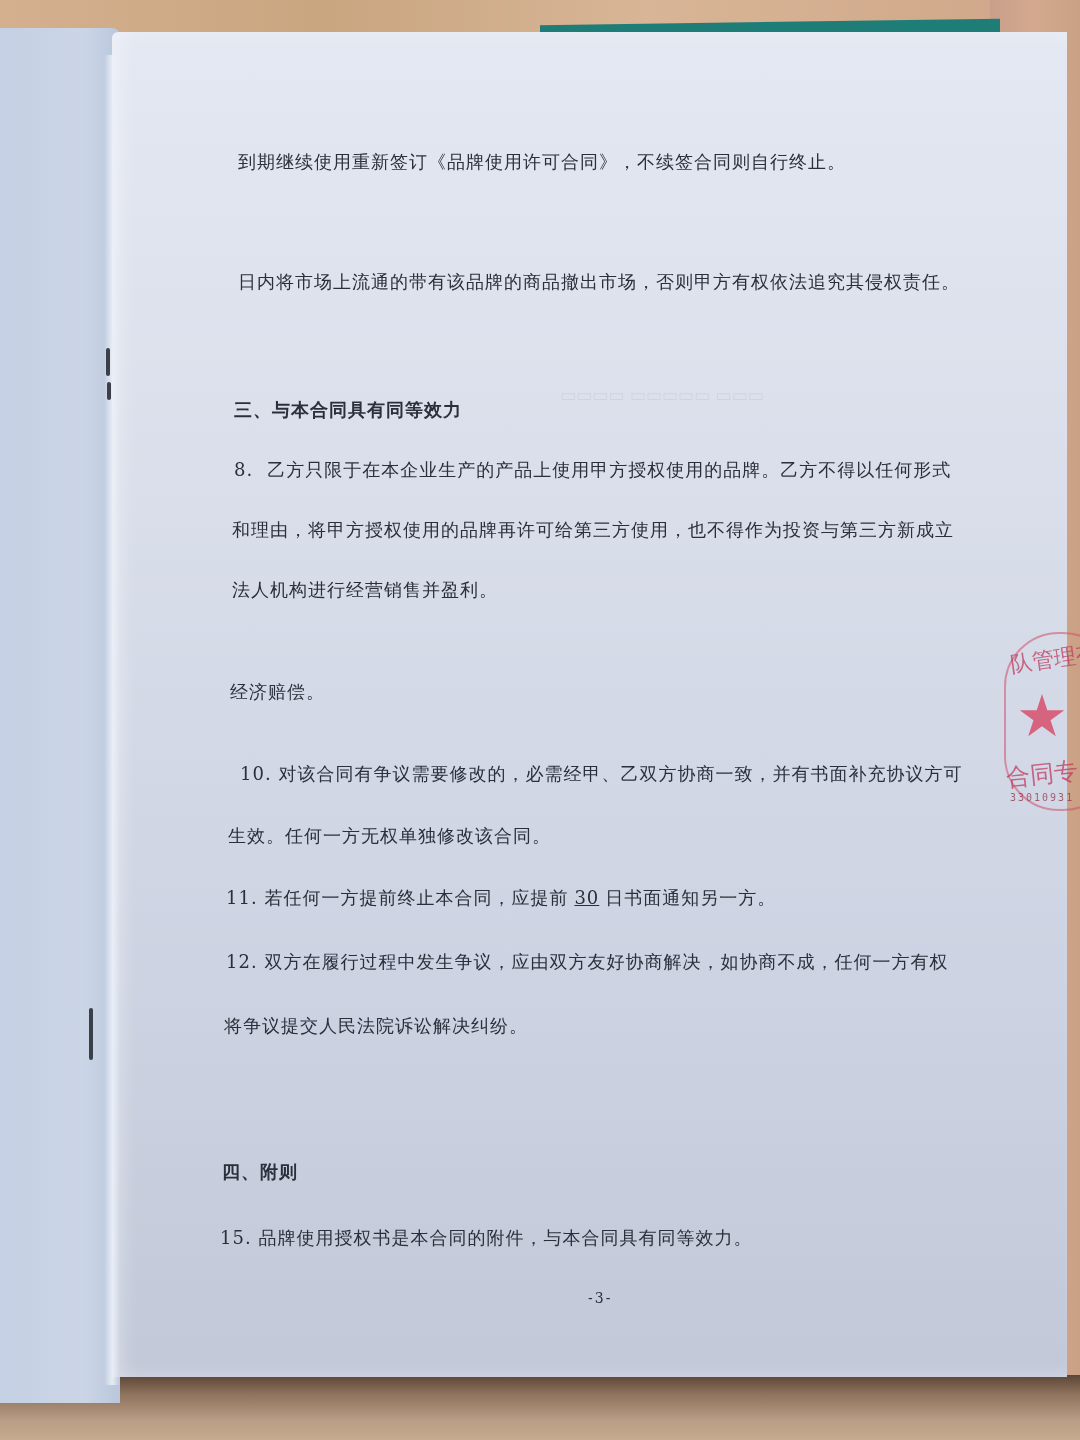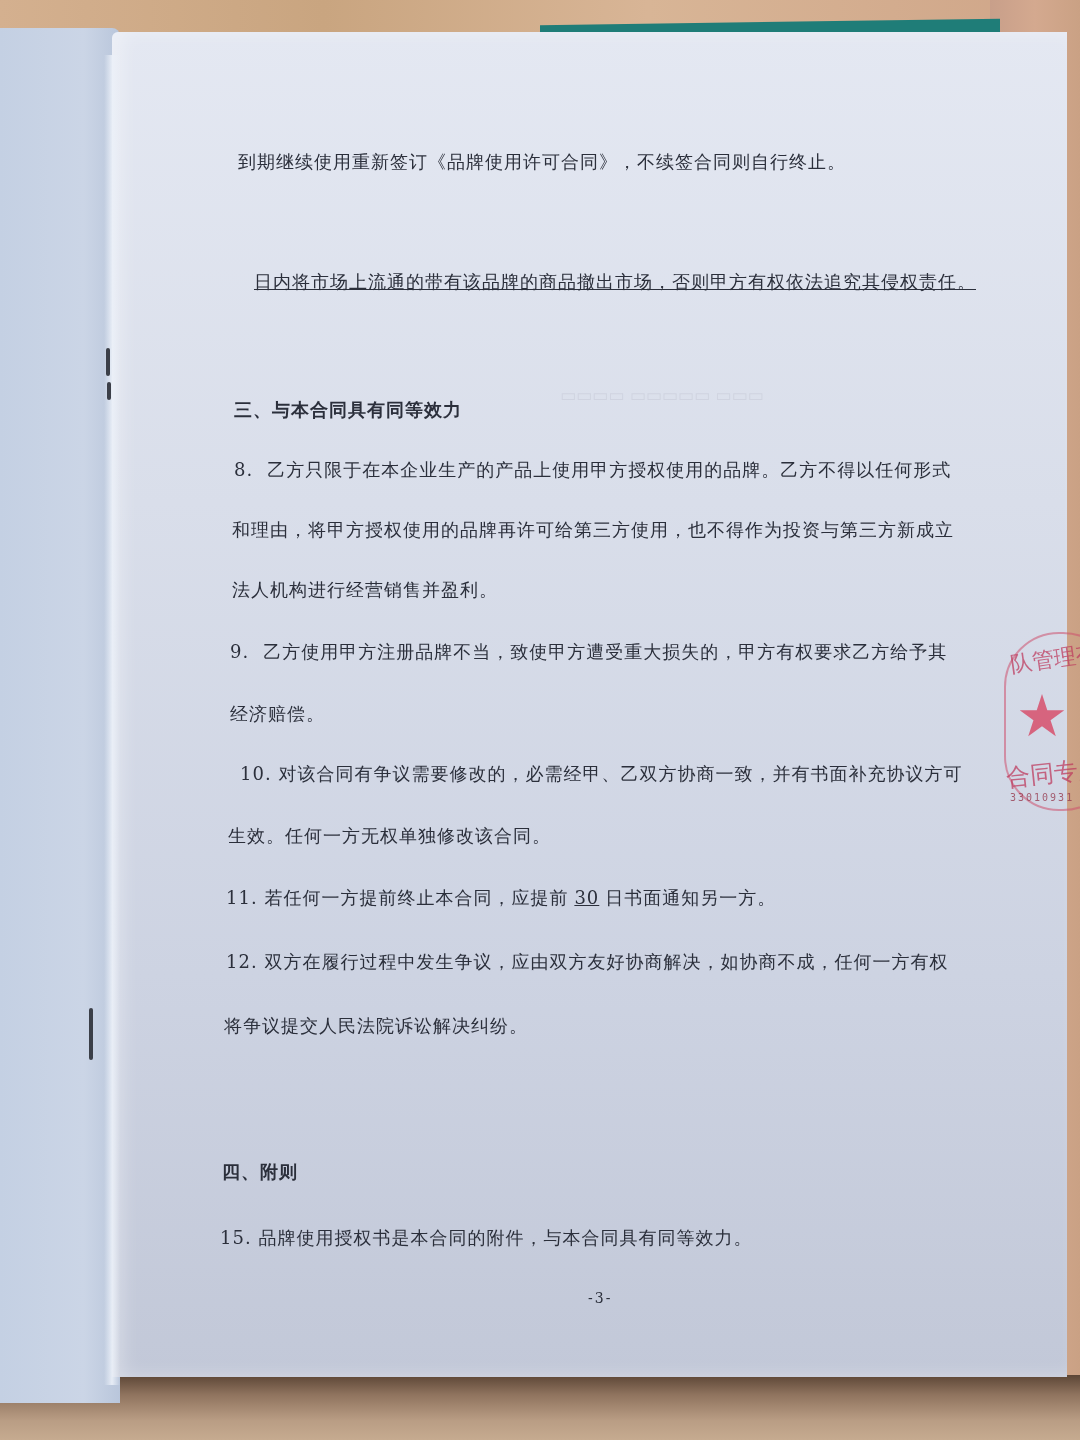--- a/index.html
+++ b/index.html
@@ -99,36 +99,33 @@
 <div class="staple" style="left:107px; top:382px; height:18px;"></div>
 <div class="staple" style="left:89px; top:1008px; height:52px;"></div>
 
 <div class="content">
 
   <div class="ghost" style="left:560px; top:385px;">▭▭▭▭ ▭▭▭▭▭ ▭▭▭</div>
 
   <div class="line" style="left:238px; top:150px;">
     <span>到期继续使用重新签订《品牌使用许可合同》，不续签合同则自行终止。</span>
   </div>
-  <div class="line" style="left:254px; top:270px;text-decoration:underline;">
+  <div class="line" style="left:238px; top:270px;">
     <span>日内将市场上流通的带有该品牌的商品撤出市场，否则甲方有权依法追究其侵权责任。</span>
   </div>
 
   <div class="line heading" style="left:234px; top:398px;">三、与本合同具有同等效力</div>
 
   <div class="line" style="left:234px; top:458px;text-align:right;">
     <span class="num">8.</span><span>乙方只限于在本企业生产的产品上使用甲方授权使用的品牌。乙方不得以任何形式</span>
   </div>
   <div class="line" style="left:232px; top:578px;">法人机构进行经营销售并盈利。</div>
   <div class="line" style="left:232px; top:518px;">和理由，将甲方授权使用的品牌再许可给第三方使用，也不得作为投资与第三方新成立</div>
 
-  <div class="line" style="left:230px; top:640px;">
-    <span class="num">9.</span><span>乙方使用甲方注册品牌不当，致使甲方遭受重大损失的，甲方有权要求乙方给予其</span>
-  </div>
-  <div class="line" style="left:230px; top:702px;">经济赔偿。</div>
+  <div class="line" style="left:230px; top:680px;">经济赔偿。</div>
 
   <div class="line" style="left:240px; top:762px;">
     <span>10.</span> <span>对该合同有争议需要修改的，必需经甲、乙双方协商一致，并有书面补充协议方可</span>
   </div>
   <div class="line" style="left:228px; top:824px;">生效。任何一方无权单独修改该合同。</div>
 
   <div class="line" style="left:226px; top:886px;">
     <span>11.</span> <span>若任何一方提前终止本合同，应提前</span><span class="u">30</span><span>日书面通知另一方。</span>
   </div>
 

